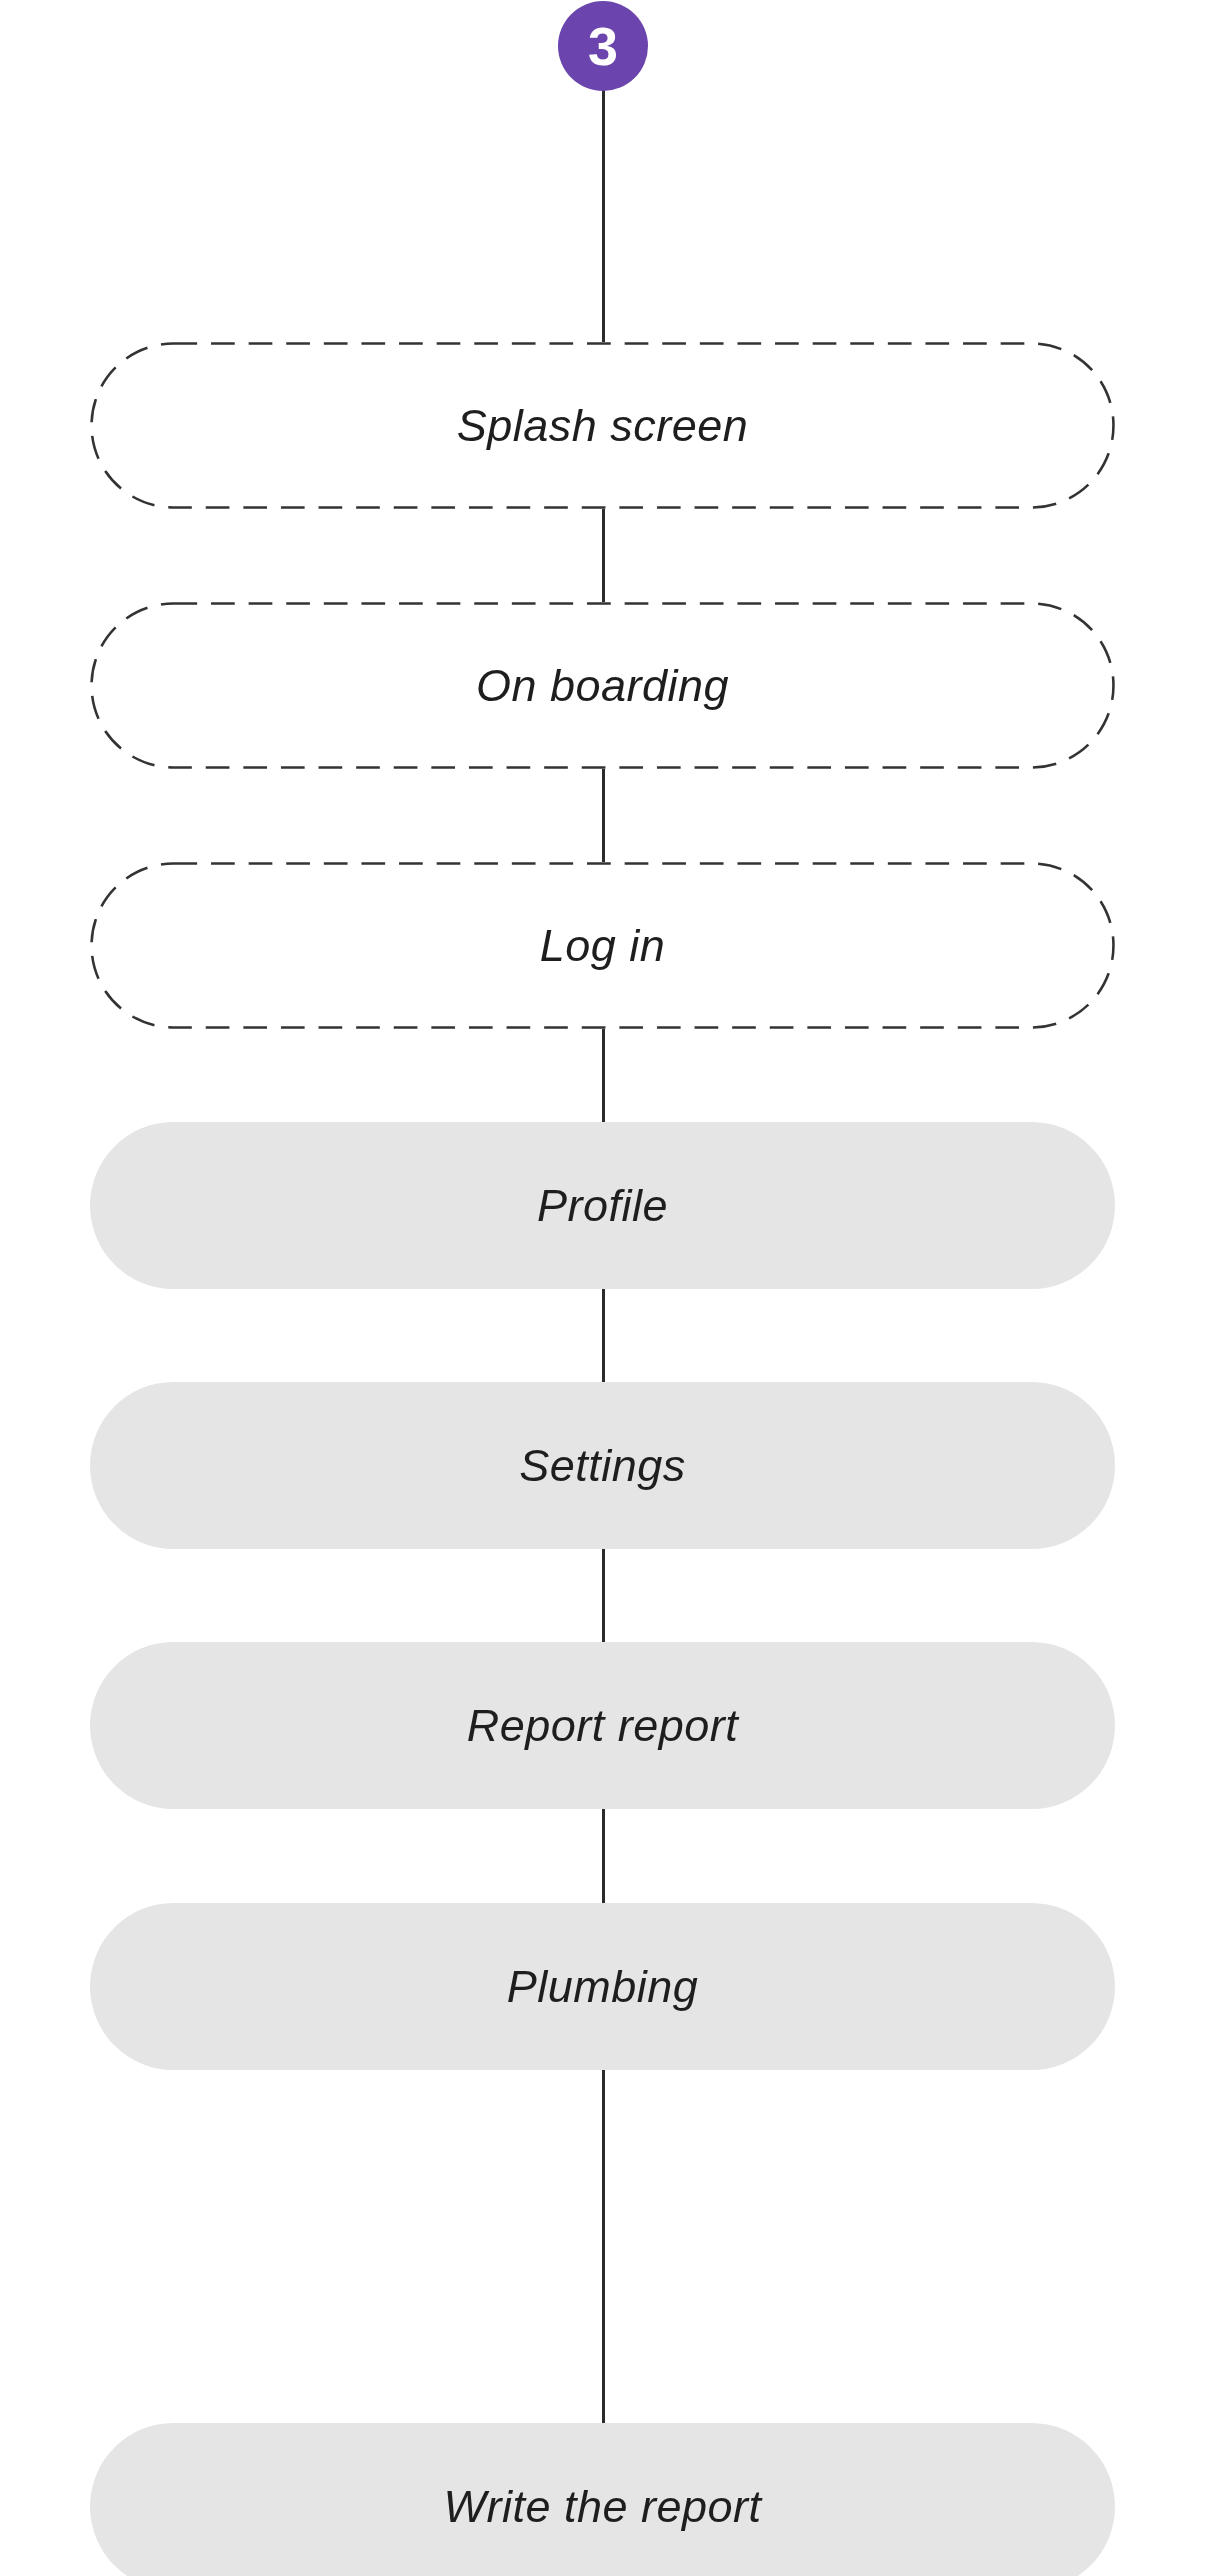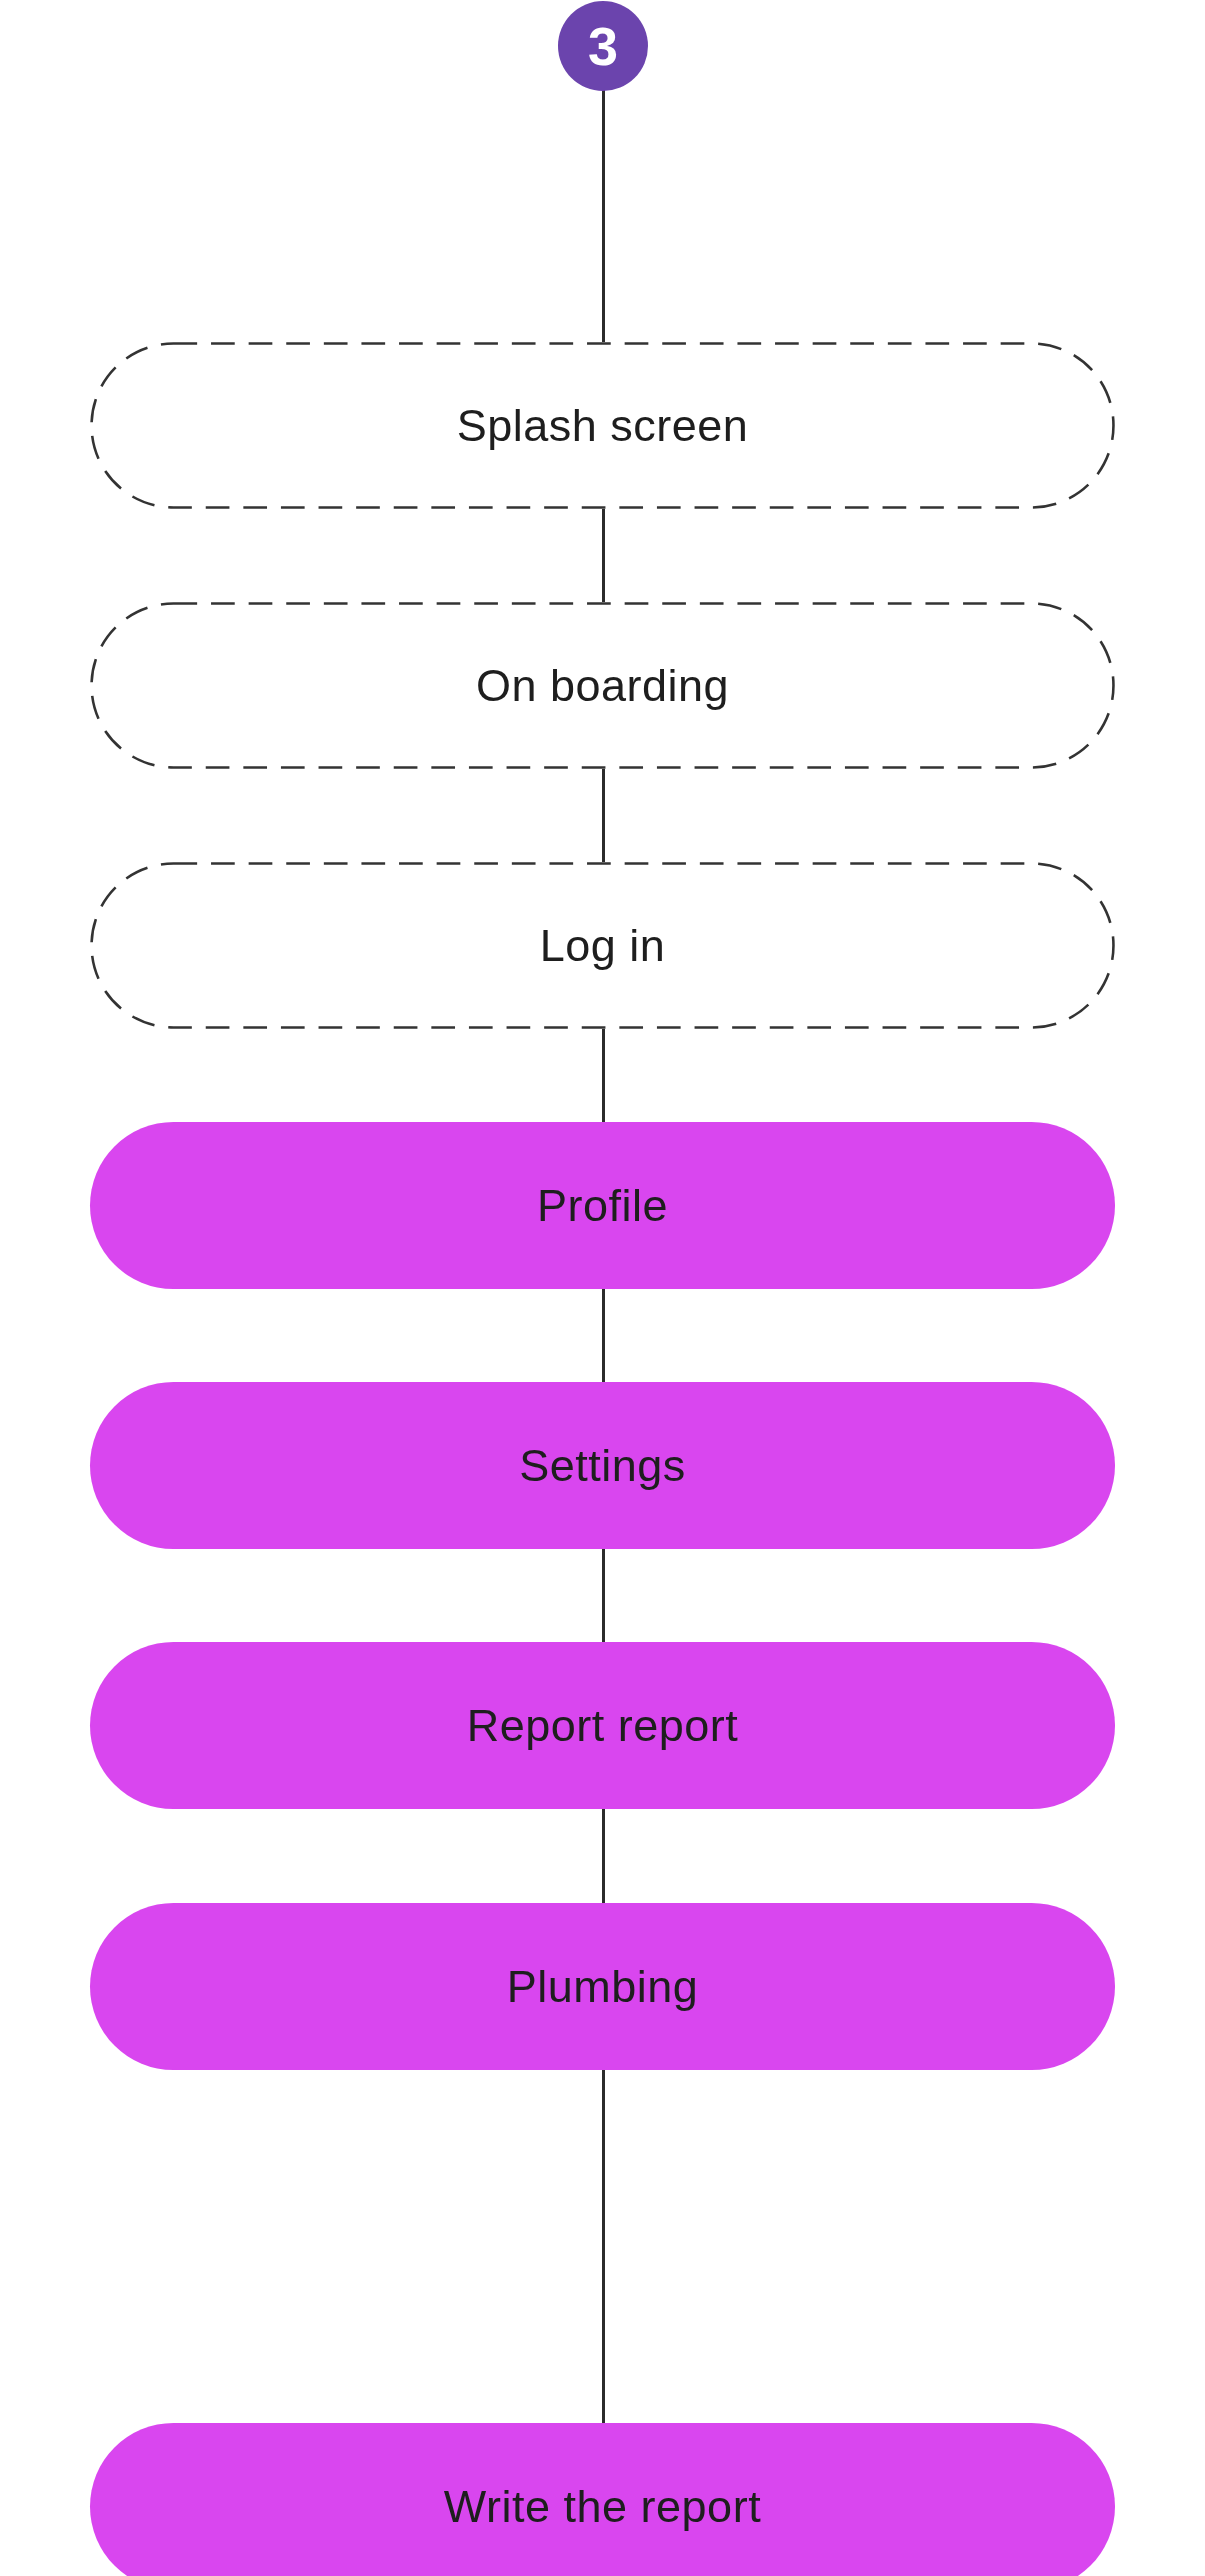--- a/index.html
+++ b/index.html
@@ -5,23 +5,23 @@
   html,body{margin:0;padding:0;background:#ffffff;}
   body{font-family:"Liberation Sans", sans-serif; -webkit-font-smoothing:antialiased;}
   #canvas{position:relative;width:1206px;height:4019px;background:#ffffff;overflow:hidden;}
 
   
   .connector{position:absolute;left:602px;top:47px;width:2.6px;height:2463px;background:#2b2b2b;z-index:0;}
   .step-badge{position:absolute;left:558px;top:1px;width:90px;height:90px;border-radius:50%;
     background:#6B44AD;display:flex;align-items:center;justify-content:center;z-index:2;}
   .step-badge span{color:#ffffff;font-size:54px;font-weight:600;line-height:1;}
   .flow-node{position:absolute;left:90px;width:1025px;height:167px;border-radius:84px;
-    display:flex;align-items:center;justify-content:center;z-index:1;box-sizing:border-box;}
+    display:flex;align-items:center;justify-content:center;z-index:1;box-sizing:border-box;font-style:italic;}
   .flow-node.dashed{background:#ffffff;}
-  .flow-node.filled{background:#d946ef;}
+  .flow-node.filled{background:#e5e5e5;}
   .flow-node .dash-rect{position:absolute;inset:0;width:100%;height:100%;}
   .pill-label{position:relative;font-size:45px;color:#1E1E1E;letter-spacing:0.5px;z-index:1;}
 </style>
 </head>
 <body>
 
 <div id="canvas">
 
   <div class="connector"></div>
 

